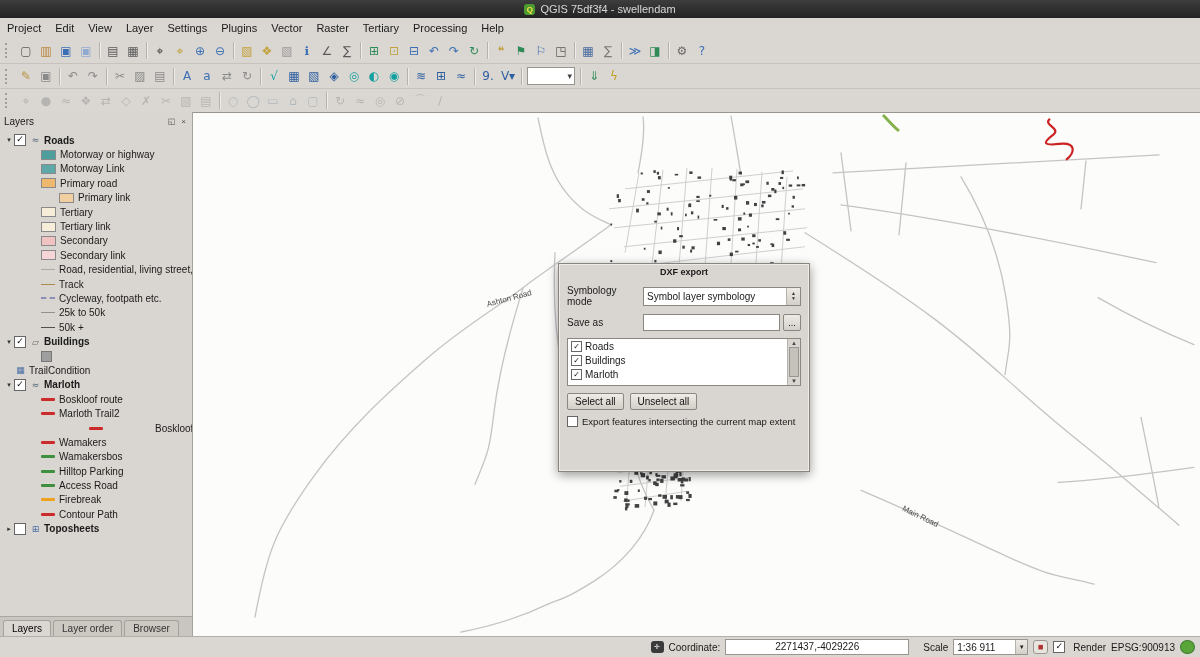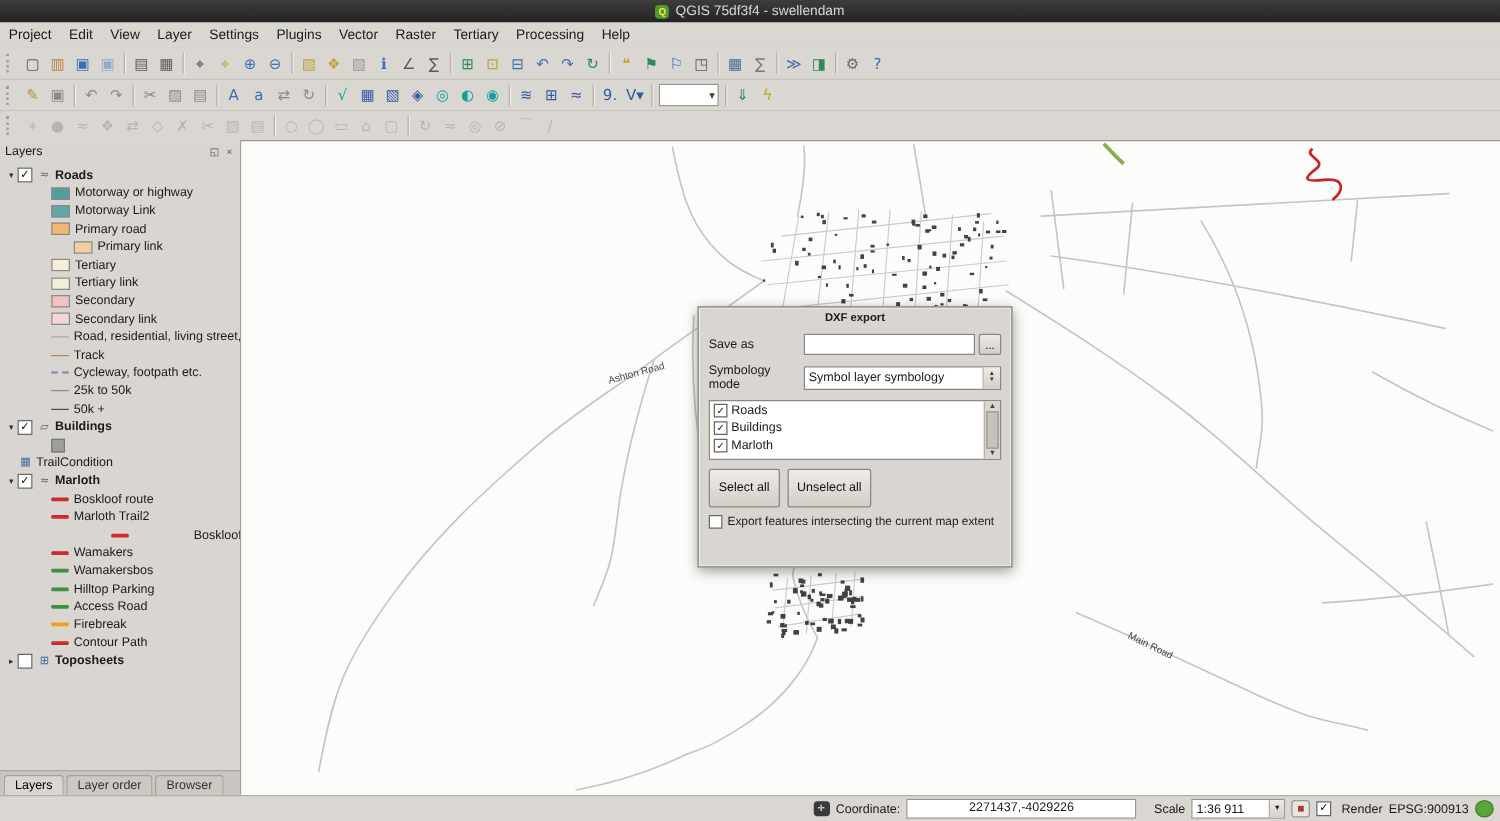--- a/index.html
+++ b/index.html
@@ -54,21 +54,21 @@
   .tab{font-size:10px;padding:2px 8px 3px;border:1px solid #a5a19b;border-bottom:none;
     background:#ccc8c2;margin-right:2px;border-radius:3px 3px 0 0;color:#333}
   .tab.active{background:#dad6d1;color:#000}
 
   
   .canvas{position:absolute;top:112px;left:193px;right:0;bottom:20px;background:#fcfcfb;
     border-top:1px solid #9a968f;overflow:hidden}
   .map-label{position:absolute;font-size:8px;color:#4a4a4a;white-space:nowrap}
 
   
-  .dialog{position:absolute;left:558px;top:245px;width:250px;height:207px;background:#d9d5d0;
+  .dialog{position:absolute;left:558px;top:263px;width:250px;height:207px;background:#d9d5d0;
     border:1px solid #88847e;box-shadow:0 3px 10px rgba(0,0,0,.4),inset 0 0 0 1px #eeebe6;
     z-index:50;font-size:10px}
   .dlg-title{height:13px;text-align:center;font-size:9px;font-weight:bold;padding-top:3px}
   .dlg-body{padding:5px 8px 0}
   .drow{display:flex;align-items:center;margin-bottom:7px}
   .dlbl{width:76px;flex:none}
   .txt{flex:1;height:15px;border:1px solid #8a8680;background:#fff;font-size:10px;
     padding:0 3px;font-family:"Liberation Sans",sans-serif;min-width:0}
   .browse-btn{width:18px;height:17px;margin-left:3px;border:1px solid #8a8680;
     background:linear-gradient(#eeebe6,#d3cfc9);font-size:9px;padding:0;border-radius:2px}
@@ -78,21 +78,21 @@
     background:linear-gradient(#eeebe6,#d3cfc9);display:flex;flex-direction:column;
     align-items:center;justify-content:center;font-size:5px;line-height:5px;color:#333}
   .listbox{height:46px;border:1px solid #8a8680;background:#fff;position:relative;
     margin-bottom:7px;overflow:hidden}
   .list-rows{position:absolute;inset:0 12px 0 0}
   .list-row{display:flex;align-items:center;height:14px;padding-left:3px}
   .list-scroll{position:absolute;right:0;top:0;bottom:0;width:12px;background:#d9d5d0;
     border-left:1px solid #b5b1ab;display:flex;flex-direction:column;font-size:6px;
     align-items:center;justify-content:space-between;color:#444;padding:1px 0}
   .scroll-thumb{width:8px;flex:1;margin:1px 0;background:#c5c1bb;border:1px solid #9a968f}
-  .btn{height:31px;border:1px solid #8a8680;background:linear-gradient(#efece7,#d2cec8);
+  .btn{height:17px;border:1px solid #8a8680;background:linear-gradient(#efece7,#d2cec8);
     font-size:10px;padding:0 7px;border-radius:2px;color:#111;
     font-family:"Liberation Sans",sans-serif}
   .btn.default{outline:1px dotted #777;outline-offset:-3px;border-color:#555}
   .btn.disabled{color:#9a968f;background:#d9d5d0;border-color:#b2aea8}
   .dlg-buttons{display:flex;justify-content:flex-end;gap:6px;margin-top:2px}
   .small-cb{width:9px;height:9px;border:1px solid #666;background:#fff;flex:none;margin-right:4px}
 
   
   .statusbar{position:absolute;left:0;right:0;bottom:0;height:20px;background:#dad6d1;
     border-top:1px solid #b2aea8;display:flex;align-items:center;font-size:10px;
@@ -612,33 +612,33 @@
   <div id="map-labels">
       <span class="map-label" style="left: 293px; top: 181px; transform: rotate(-15deg);">Ashton Road</span>
       <span class="map-label" style="left: 708px; top: 399px; transform: rotate(26deg);">Main Road</span>
     </div>
 </div>
 
 <div class="dialog">
   <div class="dlg-title">DXF export</div>
   <div class="dlg-body">
     <div class="drow">
-      <span class="dlbl">Save as</span>
-      <input class="txt" type="text" value="" style="">
-      <button class="browse-btn">...</button>
-    </div>
-    <div class="drow">
       <span class="dlbl">Symbology mode</span>
       <div class="combo">
         <span>Symbol layer symbology</span>
         <span class="combo-arrows">
             <span>▲</span>
             <span>▼</span>
           </span>
       </div>
+    </div>
+    <div class="drow">
+      <span class="dlbl">Save as</span>
+      <input class="txt" type="text" value="" style="">
+      <button class="browse-btn">...</button>
     </div>
     <div class="listbox">
       <div class="list-rows" id="dlg-layer-list">
           <div class="list-row">
             <span class="cb" style="width: 9px; height: 9px; font-size: 8px;">✓</span>
             <span>Roads</span>
           </div>
           <div class="list-row">
             <span class="cb" style="width: 9px; height: 9px; font-size: 8px;">✓</span>
             <span>Buildings</span>

